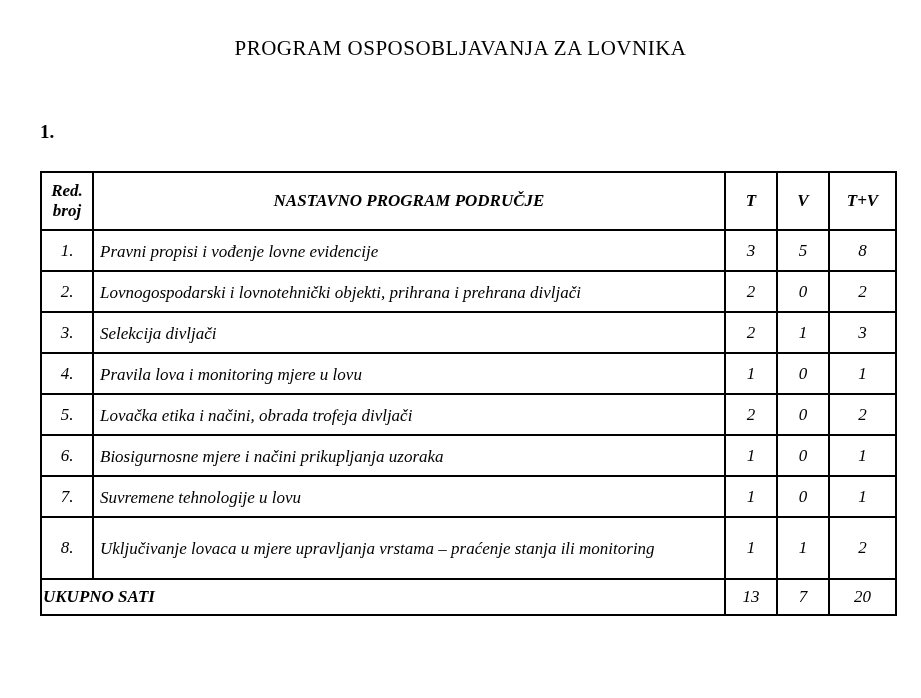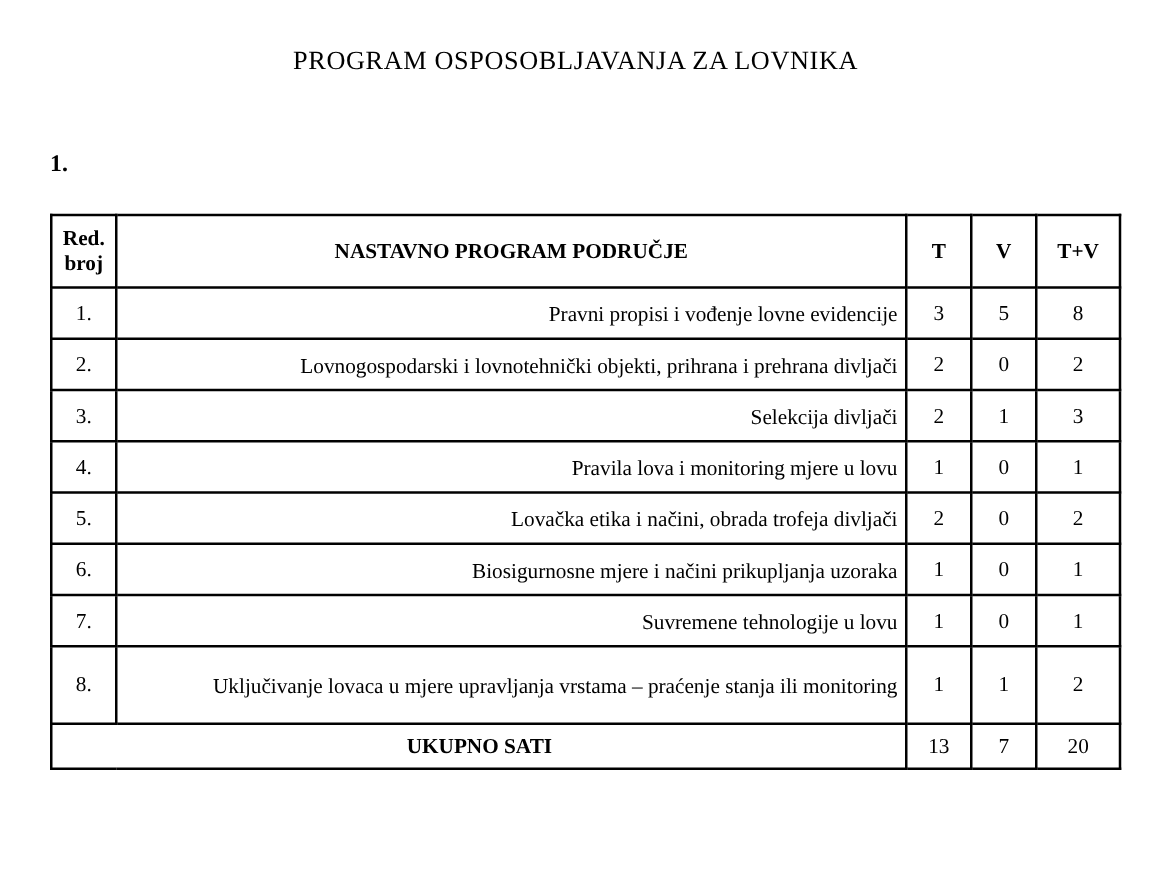--- a/index.html
+++ b/index.html
@@ -33,20 +33,21 @@
   .section-number {
     width: 70px;
     flex: 0 0 70px;
   }
   table.program-table {
     border-collapse: collapse;
     margin-left: 40px;
     margin-top: 28px;
     width: 855px;
     table-layout: fixed;
+    font-style: italic;
   }
   .program-table td, .program-table th {
     border: 2px solid #000000;
     font-size: 17px;
     vertical-align: middle;
     overflow: hidden;
   }
   .program-table th {
     font-weight: bold;
     text-align: center;
@@ -57,33 +58,33 @@
   .col-num   { width: 52px; }
   .col-subj  { width: 632px; }
   .col-t     { width: 52px; }
   .col-v     { width: 52px; }
   .col-tv    { width: 67px; }
   .cell-num {
     text-align: center;
     height: 41px;
   }
   .cell-subj {
-    text-align: right;
+    text-align: left;
     padding: 2px 6px 0 6px;
     line-height: 1.25;
   }
   .cell-val {
     text-align: center;
     font-size: 16px;
   }
   tr.row-tall td { height: 62px; }
   tr.row-total td { height: 36px; }
   .cell-total-label {
     font-weight: bold;
-    text-align: center;
+    text-align: left;
     padding-left: 1px;
     font-size: 18px;
     border-radius: 10px;
   }
 </style>
 </head>
 <body>
 
 <div class="page">
 

